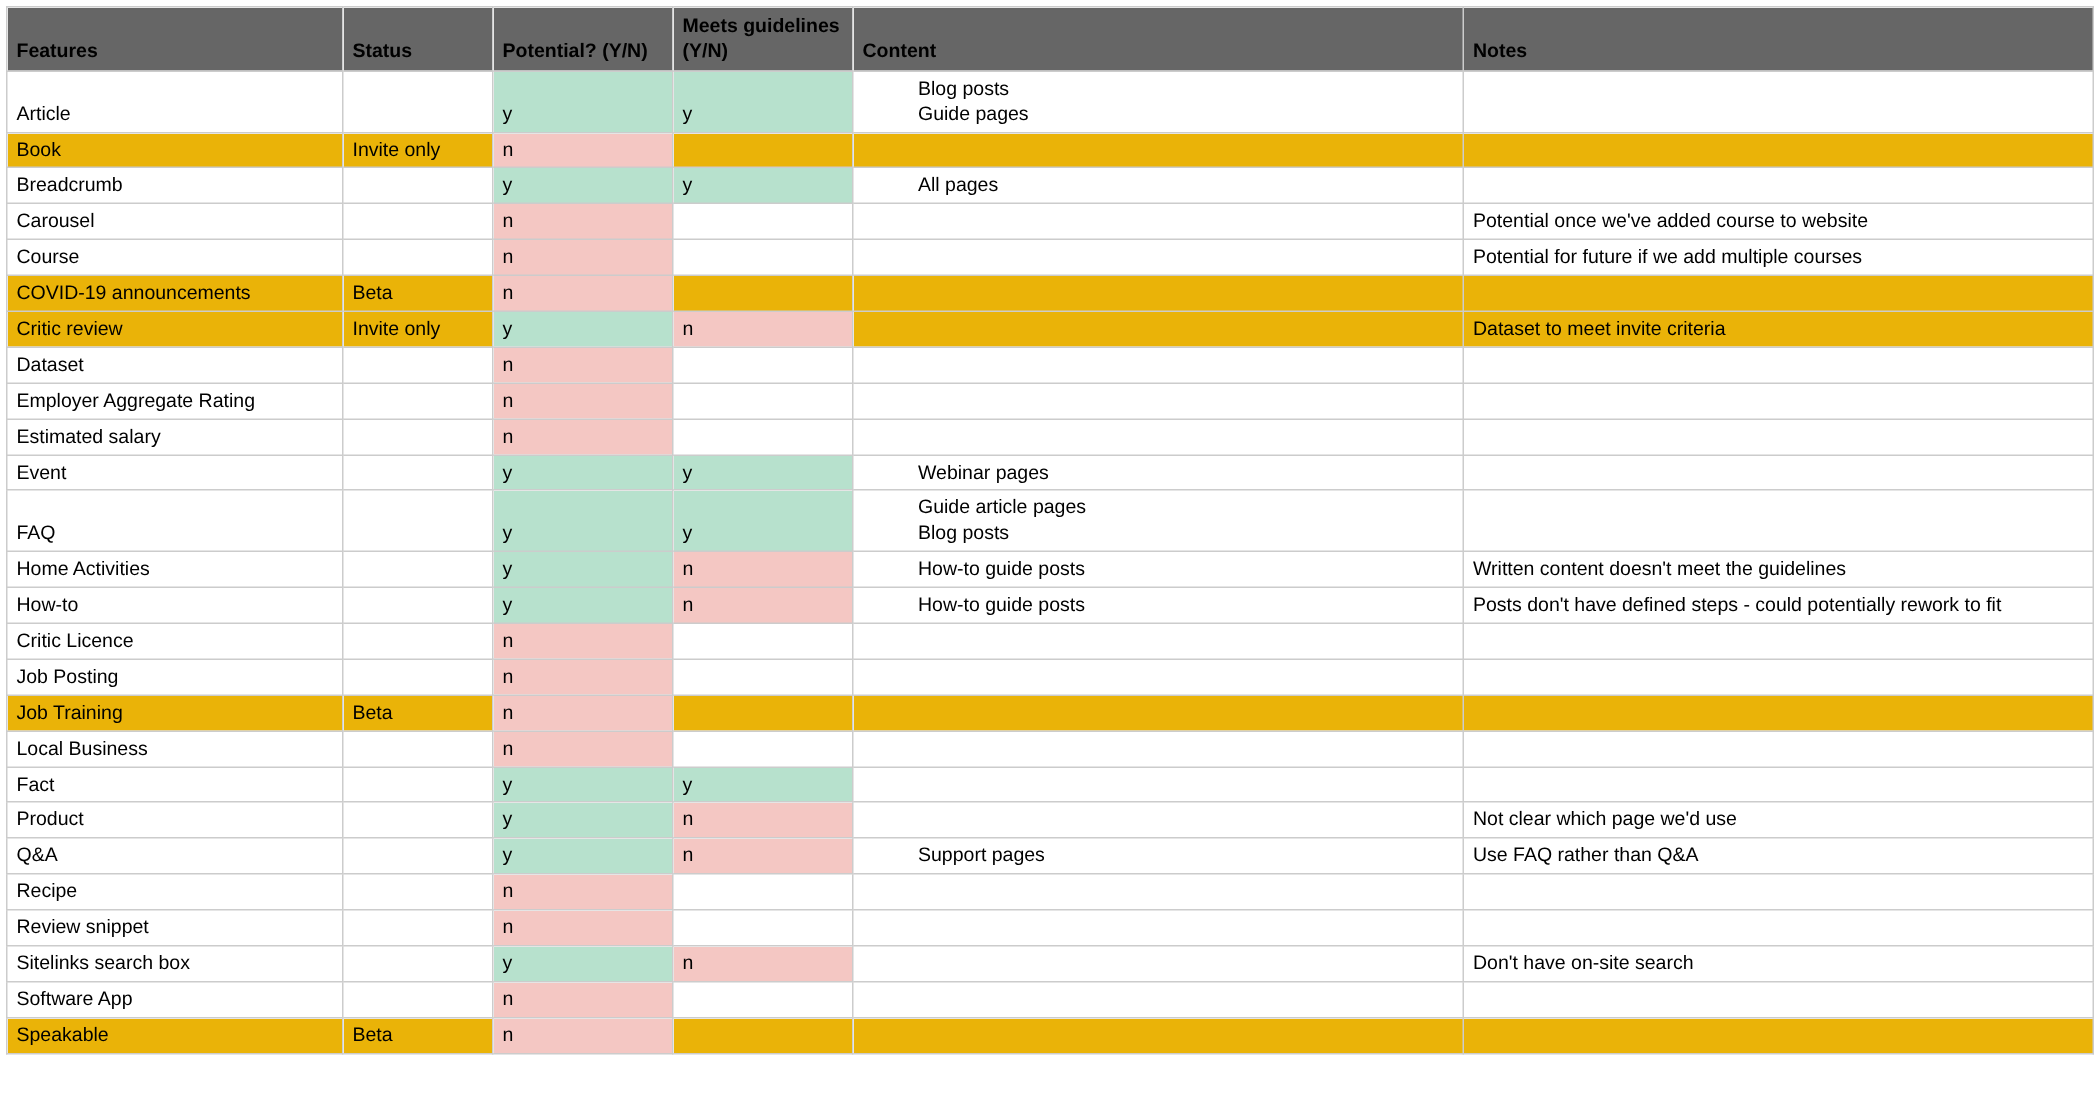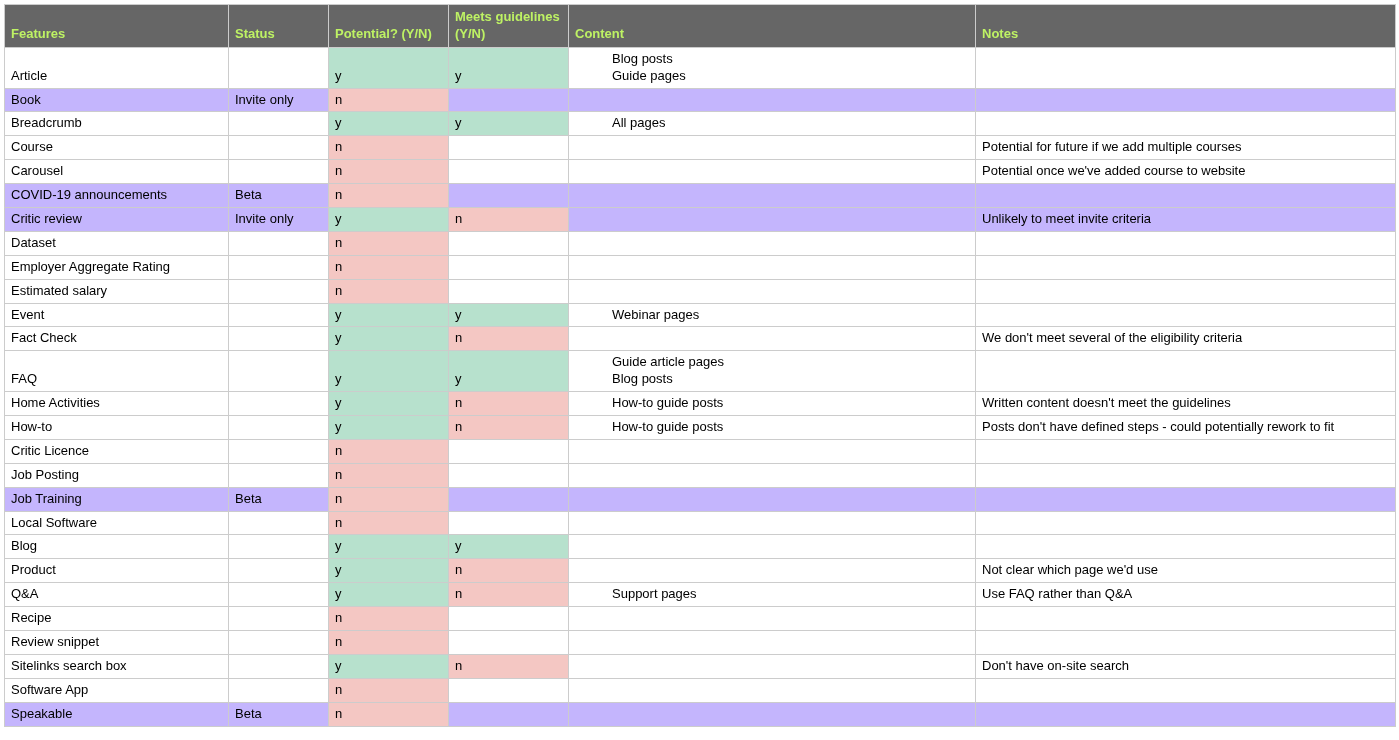--- a/index.html
+++ b/index.html
@@ -18,32 +18,32 @@
   th, td {
     border: 1px solid #ccc;
     padding: 3px 6px;
     text-align: left;
     vertical-align: bottom;
     line-height: 1.3;
     overflow: hidden;
   }
   th {
     background: #666666;
-    color: #bef264;
+    color: #000000;
     font-weight: bold;
     vertical-align: bottom;
     padding: 4px 6px;
   }
   .col-features { width: 224px; }
   .col-status   { width: 100px; }
   .col-pot      { width: 120px; }
   .col-guide    { width: 120px; }
   .col-content  { width: 407px; }
   .col-notes    { width: 420px; }
-  .alt { background: #c4b5fd; }
+  .alt { background: #eab308; }
   .y { background: #b7e1cd; }
   .n { background: #f4c7c3; }
   td.content { white-space: pre-line; padding-left: 43px; }
 </style>
 </head>
 <body>
 
 <table>
   <colgroup>
     <col class="col-features">
@@ -83,50 +83,50 @@
       </tr>
       <tr>
         <td>Breadcrumb</td>
         <td></td>
         <td class="y">y</td>
         <td class="y">y</td>
         <td class="content">All pages</td>
         <td></td>
       </tr>
       <tr>
+        <td>Carousel</td>
+        <td></td>
+        <td class="n">n</td>
+        <td></td>
+        <td class="content"></td>
+        <td>Potential once we've added course to website</td>
+      </tr>
+      <tr>
         <td>Course</td>
         <td></td>
         <td class="n">n</td>
         <td></td>
         <td class="content"></td>
         <td>Potential for future if we add multiple courses</td>
-      </tr>
-      <tr>
-        <td>Carousel</td>
-        <td></td>
-        <td class="n">n</td>
-        <td></td>
-        <td class="content"></td>
-        <td>Potential once we've added course to website</td>
       </tr>
       <tr>
         <td class="alt">COVID-19 announcements</td>
         <td class="alt">Beta</td>
         <td class="n">n</td>
         <td class="alt"></td>
         <td class="alt content"></td>
         <td class="alt"></td>
       </tr>
       <tr>
         <td class="alt">Critic review</td>
         <td class="alt">Invite only</td>
         <td class="y">y</td>
         <td class="n">n</td>
         <td class="alt content"></td>
-        <td class="alt">Unlikely to meet invite criteria</td>
+        <td class="alt">Dataset to meet invite criteria</td>
       </tr>
       <tr>
         <td>Dataset</td>
         <td></td>
         <td class="n">n</td>
         <td></td>
         <td class="content"></td>
         <td></td>
       </tr>
       <tr>
@@ -145,28 +145,20 @@
         <td class="content"></td>
         <td></td>
       </tr>
       <tr>
         <td>Event</td>
         <td></td>
         <td class="y">y</td>
         <td class="y">y</td>
         <td class="content">Webinar pages</td>
         <td></td>
-      </tr>
-      <tr>
-        <td>Fact Check</td>
-        <td></td>
-        <td class="y">y</td>
-        <td class="n">n</td>
-        <td class="content"></td>
-        <td>We don't meet several of the eligibility criteria</td>
       </tr>
       <tr>
         <td>FAQ</td>
         <td></td>
         <td class="y">y</td>
         <td class="y">y</td>
         <td class="content">Guide article pages
 Blog posts</td>
         <td></td>
       </tr>
@@ -204,29 +196,29 @@
       </tr>
       <tr>
         <td class="alt">Job Training</td>
         <td class="alt">Beta</td>
         <td class="n">n</td>
         <td class="alt"></td>
         <td class="alt content"></td>
         <td class="alt"></td>
       </tr>
       <tr>
-        <td>Local Software</td>
-        <td></td>
-        <td class="n">n</td>
-        <td></td>
-        <td class="content"></td>
-        <td></td>
-      </tr>
-      <tr>
-        <td>Blog</td>
+        <td>Local Business</td>
+        <td></td>
+        <td class="n">n</td>
+        <td></td>
+        <td class="content"></td>
+        <td></td>
+      </tr>
+      <tr>
+        <td>Fact</td>
         <td></td>
         <td class="y">y</td>
         <td class="y">y</td>
         <td class="content"></td>
         <td></td>
       </tr>
       <tr>
         <td>Product</td>
         <td></td>
         <td class="y">y</td>

